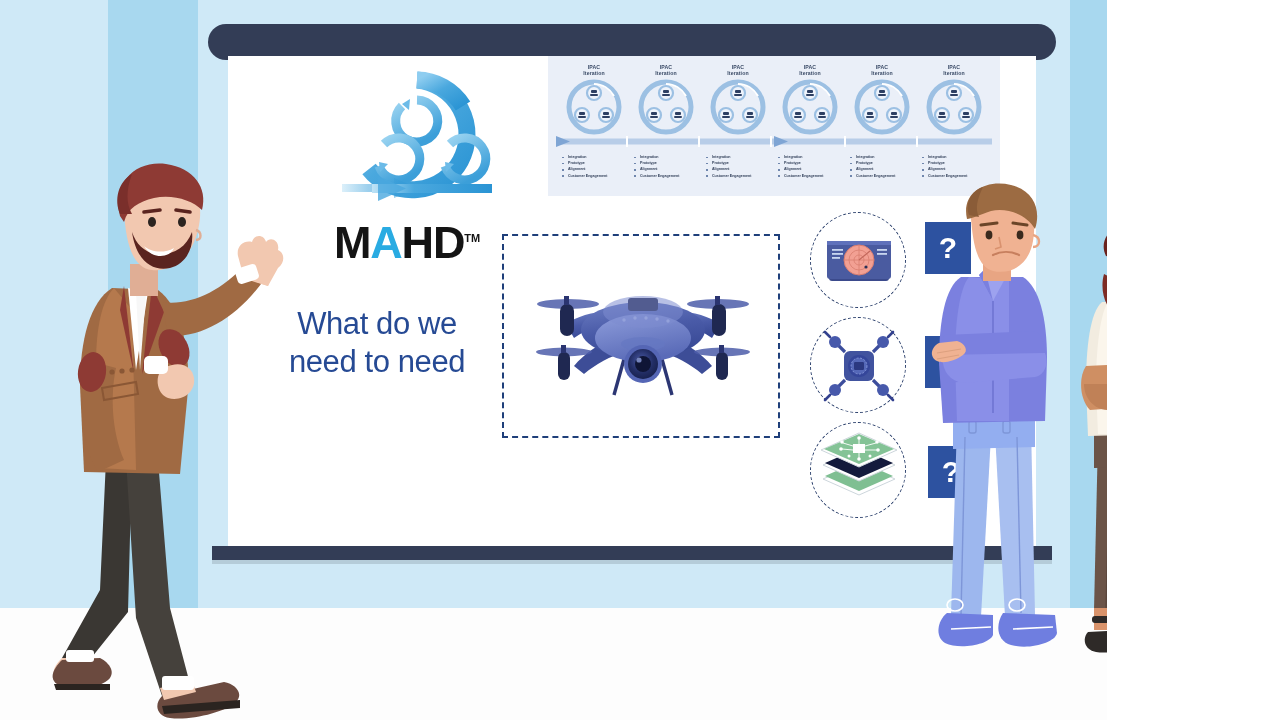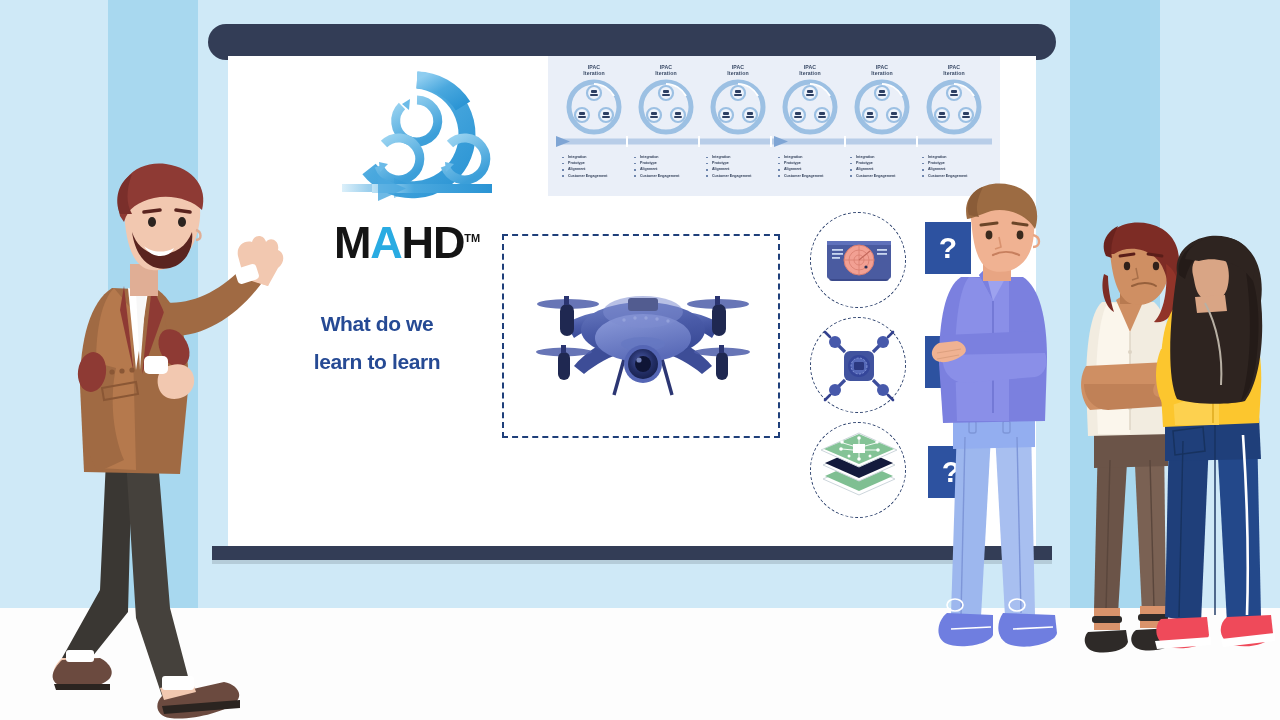--- a/index.html
+++ b/index.html
@@ -3,21 +3,21 @@
 <meta charset="utf-8">
 <title>MAHD Presentation Scene</title>
 <style>
   * { margin:0; padding:0; box-sizing:border-box; }
   html,body { width:1280px; height:720px; overflow:hidden; }
   body {
     font-family:"Liberation Sans", sans-serif;
     background:#ffffff;
     position:relative;
   }
-  #scene { position:absolute; inset:0; width:1280px; height:720px; overflow:hidden; }
+  #scene { position:absolute; inset:0; width:1107px; height:720px; overflow:hidden; }
 
   
   .wall { position:absolute; left:0; top:0; width:1280px; height:608px; background:#cfe9f7; }
   .stripe { position:absolute; top:0; height:608px; }
   .floor { position:absolute; left:0; top:608px; width:1280px; height:112px; background:#fdfdfd; }
 
   
   .board-top-bar {
     position:absolute; left:208px; top:24px; width:848px; height:36px;
     background:#333d56; border-radius:18px;
@@ -66,21 +66,21 @@
     position:absolute; left:26px; top:148px; width:180px; height:48px;
     font-size:45px; font-weight:800; letter-spacing:-1.2px; color:#141414;
     line-height:48px; white-space:nowrap;
   }
   .logo-word .a { color:#29abe2; }
   .logo-tm { font-size:11px; vertical-align:super; font-weight:700; color:#141414; letter-spacing:0; }
 
   
   .headline {
     position:absolute; left:258px; top:305px; width:238px;
-    font-size:21px; line-height:38px; font-weight:700; color:#264a94;
+    font-size:31px; line-height:38px; font-weight:400; color:#264a94;
     text-align:center; letter-spacing:-.4px;
   }
 
   
   .drone-box {
     position:absolute; left:502px; top:234px; width:278px; height:204px;
     border:2px dashed #1f3f7a;
   }
   .drone-art { position:absolute; left:18px; top:24px; width:242px; height:160px; }
 
@@ -329,21 +329,21 @@
 
       <path d="M10 118 L62 118 L62 112 L86 122 L62 132 L62 126 L10 126 Z" fill="url(#swooshG)" opacity=".55"></path>
       <path d="M40 118 L160 118 L160 127 L40 127 Z" fill="url(#swooshG)"></path>
       <polygon points="46,110 74,122.5 46,135" fill="#4aa8de" opacity=".8"></polygon>
     </svg>
     <div class="logo-word"><span>M</span><span class="a">A</span><span>H</span><span>D</span><span class="logo-tm">TM</span></div>
   </div>
 
   <div class="headline">
     <div>What do we</div>
-    <div>learn to learn</div>
+    <div>need to need</div>
   </div>
 
   <div class="drone-box">
     <svg class="drone-art" viewBox="0 0 242 160">
       <defs>
         <linearGradient id="bodyG" x1="0" y1="0" x2="0.3" y2="1">
           <stop offset="0%" stop-color="#6e7fc4"></stop>
           <stop offset="55%" stop-color="#4a5ba8"></stop>
           <stop offset="100%" stop-color="#394a96"></stop>
         </linearGradient>

